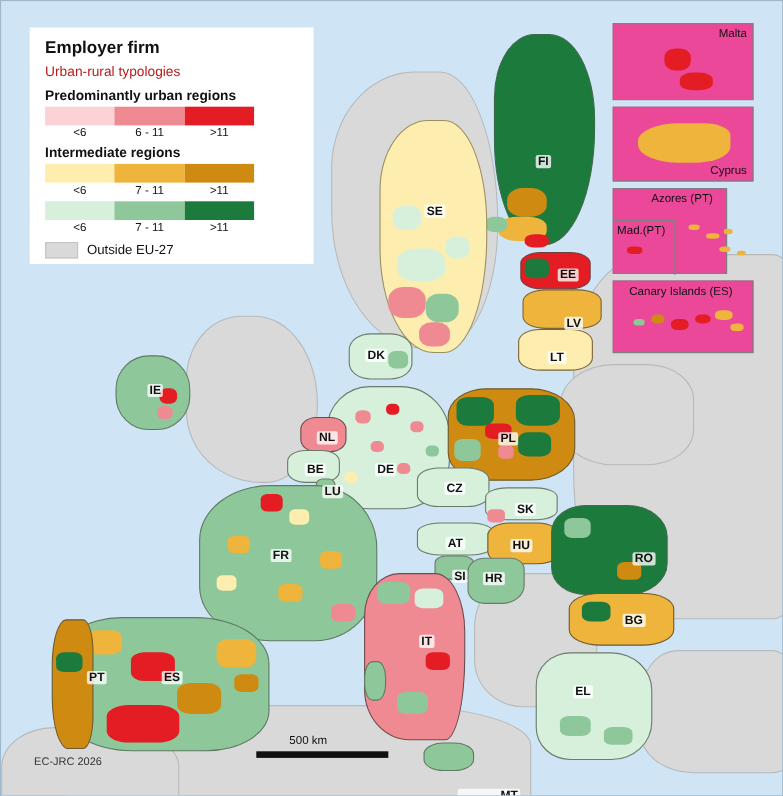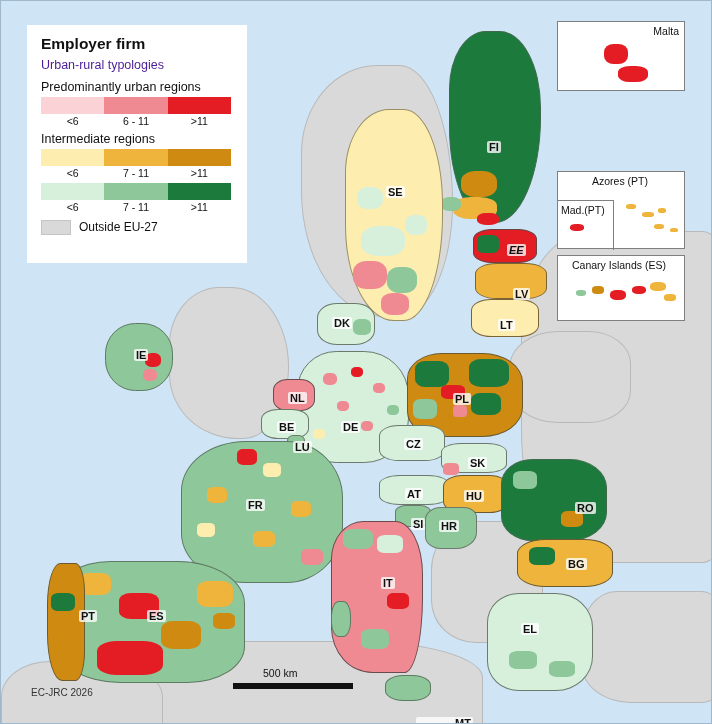--- a/index.html
+++ b/index.html
@@ -16,42 +16,42 @@
     border:1px solid #9fb8cc;
     box-sizing:border-box;
     overflow:hidden;
   }
   
   .landmass{position:absolute;}
   .outside{ background:#d9d9d9; border:1px solid #b9b9b9;}
   .blob{position:absolute;border-radius:40% 60% 55% 45%/50% 45% 55% 50%;}
   
   #legend{
-    position:absolute;left:26px;top:24px;width:220px;
+    position:absolute;left:26px;top:24px;width:258px;
     background:#ffffff;
-    padding:10px 12px 28px 14px;
+    padding:10px 12px 5px 14px;
     box-sizing:border-box;
     z-index:40;
   }
   #legend .title{
     font-size:15.5px;font-weight:bold;line-height:1.15;color:#111;
     margin-bottom:5px;
   }
-  #legend .subtitle{font-size:12.5px;color:#4c1d95;margin-bottom:8px;}
-  .legend-group-title{font-size:12.5px;font-weight:normal;color:#111;margin:4px 0 3px;}
+  #legend .subtitle{font-size:12.5px;color:#b91c1c;margin-bottom:8px;}
+  .legend-group-title{font-size:12.5px;font-weight:bold;color:#111;margin:4px 0 3px;}
   .swatch-row{display:flex;width:190px;height:17px;}
   .swatch{flex:1;}
   .label-row{display:flex;width:190px;margin-bottom:3px;}
   .label-row span{flex:1;text-align:center;font-size:10.5px;color:#111;line-height:14px;}
   .outside-row{display:flex;align-items:center;margin-top:6px;}
   .outside-row .sw{width:30px;height:15px;background:#d9d9d9;border:1px solid #c4c4c4;box-sizing:border-box;}
   .outside-row .tx{font-size:12px;margin-left:8px;color:#111;}
   
   .inset{
-    position:absolute;background:#ffffff;border:1px solid #7f7f7f;
+    position:absolute;background:#ec4899;border:1px solid #7f7f7f;
     box-sizing:border-box;z-index:30;
   }
   .inset .ititle{
     position:absolute;font-size:10.5px;color:#111;
   }
   
   .ccode{
     position:absolute;font-size:11px;font-weight:bold;color:#111;
     background:rgba(255,255,255,0.78);
     padding:0 2px;border-radius:2px;
@@ -177,22 +177,26 @@
   <div class="blob" style="left:486px;top:592px;width:104px;height:96px;background:#d6f0dc;border:1px solid #6b7a6b;border-radius:30% 35% 35% 30%;"></div>
   <div class="cell" style="left:508px;top:650px;width:28px;height:18px;background:#8ec79a;border-radius:30%;"></div>
   <div class="cell" style="left:548px;top:660px;width:26px;height:16px;background:#8ec79a;border-radius:30%;"></div>
 
   <div class="inset" style="left:556px;top:20px;width:128px;height:70px;">
     <div class="ititle" style="right:5px;top:3px;">Malta</div>
     <div class="cell" style="left:46px;top:22px;width:24px;height:20px;background:#e31d23;border-radius:40%;"></div>
     <div class="cell" style="left:60px;top:44px;width:30px;height:16px;background:#e31d23;border-radius:40%;"></div>
   </div>
 
-
-  <div class="inset" style="left:556px;top:170px;width:128px;height:78px;">
+  <div class="inset" style="left:556px;top:96px;width:128px;height:68px;">
+    <div class="ititle" style="right:5px;bottom:3px;">Cyprus</div>
+    <div class="cell" style="left:22px;top:14px;width:84px;height:36px;background:#eeb43c;border-radius:45% 30% 40% 45%;"></div>
+  </div>
+
+  <div class="inset" style="left:556px;top:170px;width:104px;height:78px;">
     <div class="ititle" style="left:34px;top:3px;">Azores (PT)</div>
     <div class="ititle" style="left:3px;top:32px;">Mad.(PT)</div>
     <div style="position:absolute;left:0;top:28px;width:56px;height:50px;border-top:1px solid #7f7f7f;border-right:1px solid #7f7f7f;box-sizing:border-box;"></div>
     <div class="cell" style="left:12px;top:52px;width:14px;height:7px;background:#e31d23;border-radius:40%;"></div>
     <div class="cell" style="left:68px;top:32px;width:10px;height:5px;background:#eeb43c;border-radius:40%;"></div>
     <div class="cell" style="left:84px;top:40px;width:12px;height:5px;background:#eeb43c;border-radius:40%;"></div>
     <div class="cell" style="left:100px;top:36px;width:8px;height:5px;background:#eeb43c;border-radius:40%;"></div>
     <div class="cell" style="left:96px;top:52px;width:10px;height:5px;background:#eeb43c;border-radius:40%;"></div>
     <div class="cell" style="left:112px;top:56px;width:8px;height:4px;background:#eeb43c;border-radius:40%;"></div>
   </div>
@@ -250,21 +254,21 @@
 
     <div class="outside-row">
       <div class="sw"></div>
       <div class="tx">Outside EU-27</div>
     </div>
   </div>
 
   <div id="ccodes">
       <div class="ccode" style="left: 486px; top: 140px;">FI</div>
       <div class="ccode" style="left: 385px; top: 185px;">SE</div>
-      <div class="ccode" style="left: 506px; top: 243px; font-style: italic;">EE</div>
+      <div class="ccode" style="left: 506px; top: 243px;">EE</div>
       <div class="ccode" style="left: 512px; top: 287px;">LV</div>
       <div class="ccode" style="left: 497px; top: 318px;">LT</div>
       <div class="ccode" style="left: 331px; top: 316px;">DK</div>
       <div class="ccode" style="left: 133px; top: 348px;">IE</div>
       <div class="ccode" style="left: 287px; top: 391px;">NL</div>
       <div class="ccode" style="left: 452px; top: 392px;">PL</div>
       <div class="ccode" style="left: 276px; top: 420px;">BE</div>
       <div class="ccode" style="left: 340px; top: 420px;">DE</div>
       <div class="ccode" style="left: 292px; top: 440px;">LU</div>
       <div class="ccode" style="left: 403px; top: 437px;">CZ</div>

